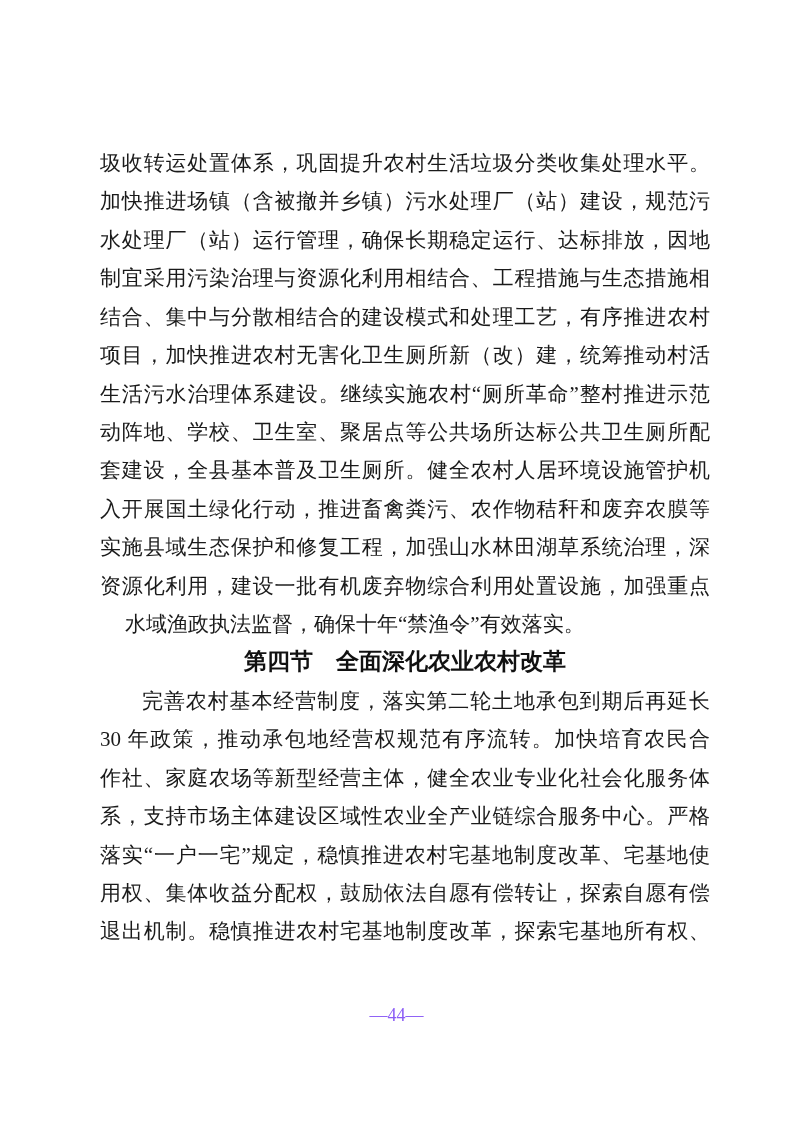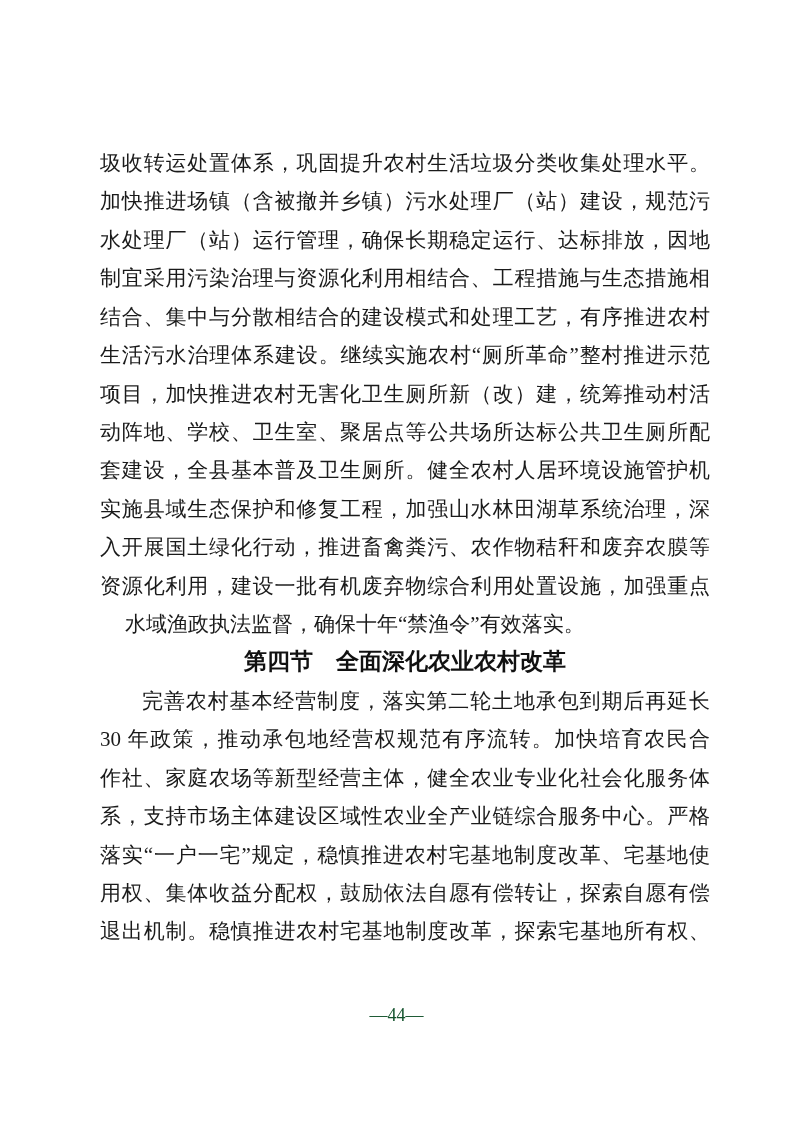--- a/index.html
+++ b/index.html
@@ -51,41 +51,41 @@
   }
   .footer {
     position: absolute;
     left: 0;
     top: 1002px;
     width: 793px;
     height: 26px;
     line-height: 26px;
     font-size: 18px;
     text-align: center;
-    color: #14532d;
+    color: #8b5cf6;
   }
 </style>
 </head>
 <body>
 
 <div class="page">
 
   <div class="textblock">
 
     <div class="line">圾收转运处置体系，巩固提升农村生活垃圾分类收集处理水平。</div>
     <div class="line">加快推进场镇（含被撤并乡镇）污水处理厂（站）建设，规范污</div>
     <div class="line">水处理厂（站）运行管理，确保长期稳定运行、达标排放，因地</div>
     <div class="line">制宜采用污染治理与资源化利用相结合、工程措施与生态措施相</div>
     <div class="line">结合、集中与分散相结合的建设模式和处理工艺，有序推进农村</div>
+    <div class="line">项目，加快推进农村无害化卫生厕所新（改）建，统筹推动村活</div>
     <div class="line">生活污水治理体系建设。继续实施农村“厕所革命”整村推进示范</div>
-    <div class="line">项目，加快推进农村无害化卫生厕所新（改）建，统筹推动村活</div>
     <div class="line">动阵地、学校、卫生室、聚居点等公共场所达标公共卫生厕所配</div>
     <div class="line">套建设，全县基本普及卫生厕所。健全农村人居环境设施管护机</div>
+    <div class="line">入开展国土绿化行动，推进畜禽粪污、农作物秸秆和废弃农膜等</div>
     <div class="line">实施县域生态保护和修复工程，加强山水林田湖草系统治理，深</div>
-    <div class="line">入开展国土绿化行动，推进畜禽粪污、农作物秸秆和废弃农膜等</div>
     <div class="line">资源化利用，建设一批有机废弃物综合利用处置设施，加强重点</div>
     <div class="line lastline">水域渔政执法监督，确保十年“禁渔令”有效落实。</div>
 
     <div class="heading-line">第四节　全面深化农业农村改革</div>
 
     <div class="line indent">完善农村基本经营制度，落实第二轮土地承包到期后再延长</div>
     <div class="line">30 年政策，推动承包地经营权规范有序流转。加快培育农民合</div>
     <div class="line">作社、家庭农场等新型经营主体，健全农业专业化社会化服务体</div>
     <div class="line">系，支持市场主体建设区域性农业全产业链综合服务中心。严格</div>
     <div class="line">落实“一户一宅”规定，稳慎推进农村宅基地制度改革、宅基地使</div>

